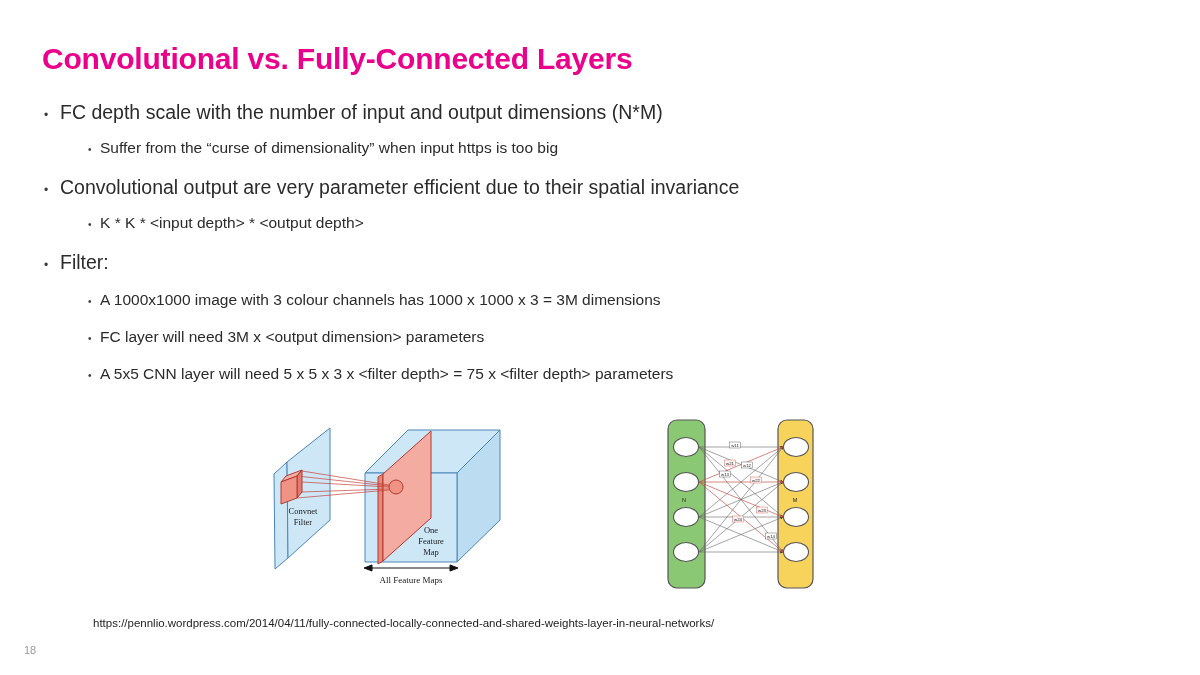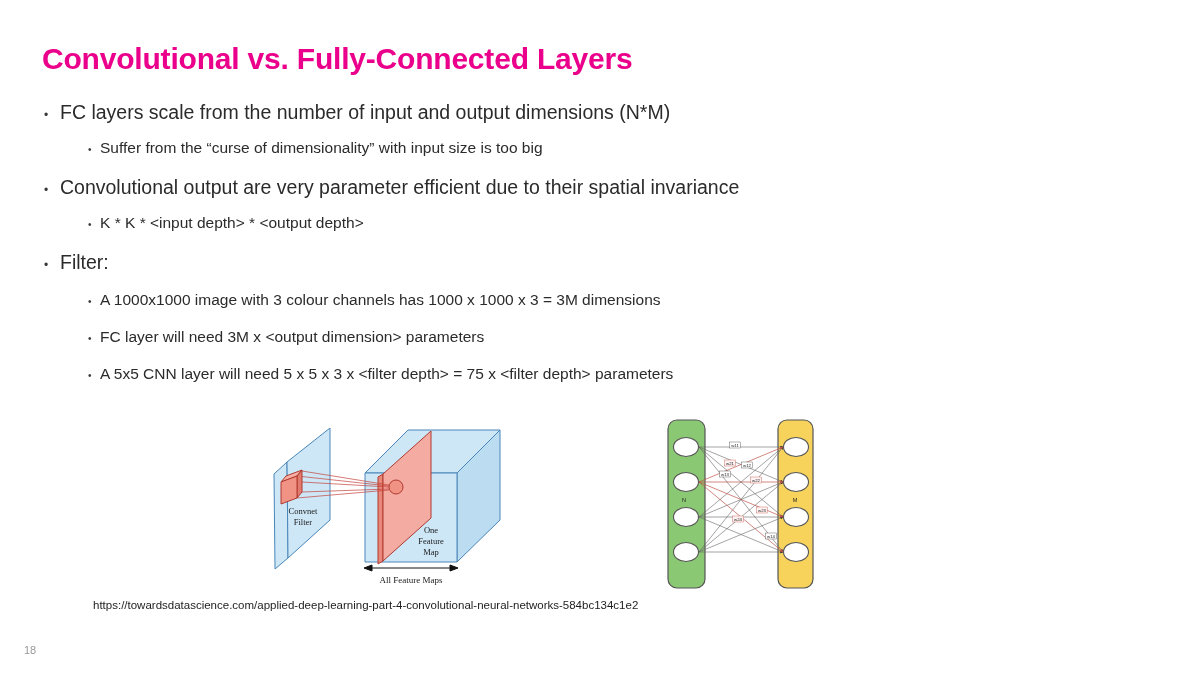--- a/index.html
+++ b/index.html
@@ -22,25 +22,25 @@
 </style>
 </head>
 <body>
 
 <div class="slide">
 
   <div class="title">Convolutional vs. Fully-Connected Layers</div>
 
   <div class="row l1" style="top:101px">
     <span class="dot">•</span>
-    <span>FC layers scale from the number of input and output dimensions (N*M)</span>
+    <span>FC depth scale with the number of input and output dimensions (N*M)</span>
   </div>
   <div class="row l2" style="top:139px">
     <span class="dot">•</span>
-    <span>Suffer from the “curse of dimensionality” with input size is too big</span>
+    <span>Suffer from the “curse of dimensionality” when input https is too big</span>
   </div>
   <div class="row l1" style="top:176px">
     <span class="dot">•</span>
     <span>Convolutional output are very parameter efficient due to their spatial invariance</span>
   </div>
   <div class="row l2" style="top:214px">
     <span class="dot">•</span>
     <span>K * K * &lt;input depth&gt; * &lt;output depth&gt;</span>
   </div>
   <div class="row l1" style="top:251px">
@@ -188,17 +188,17 @@
         <rect x="96.5" y="95" width="11" height="6" fill="#fff4f3" stroke="#c0544b" stroke-width="0.4"></rect>
         <text class="wlabel" x="102" y="99.7" font-size="4.3" text-anchor="middle" fill="#c0544b">w23</text>
       </g>
       <g>
         <rect x="72.5" y="104" width="11" height="6" fill="#fff4f3" stroke="#c0544b" stroke-width="0.4"></rect>
         <text class="wlabel" x="78" y="108.7" font-size="4.3" text-anchor="middle" fill="#c0544b">w24</text>
       </g>
     </svg>
   </div>
 
-  <div class="src" style="top:599px">https://towardsdatascience.com/applied-deep-learning-part-4-convolutional-neural-networks-584bc134c1e2</div>
+  <div class="src" style="top:617px">https://pennlio.wordpress.com/2014/04/11/fully-connected-locally-connected-and-shared-weights-layer-in-neural-networks/</div>
 
   <div class="pagenum">18</div>
 
 </div>
 
 </body></html>

